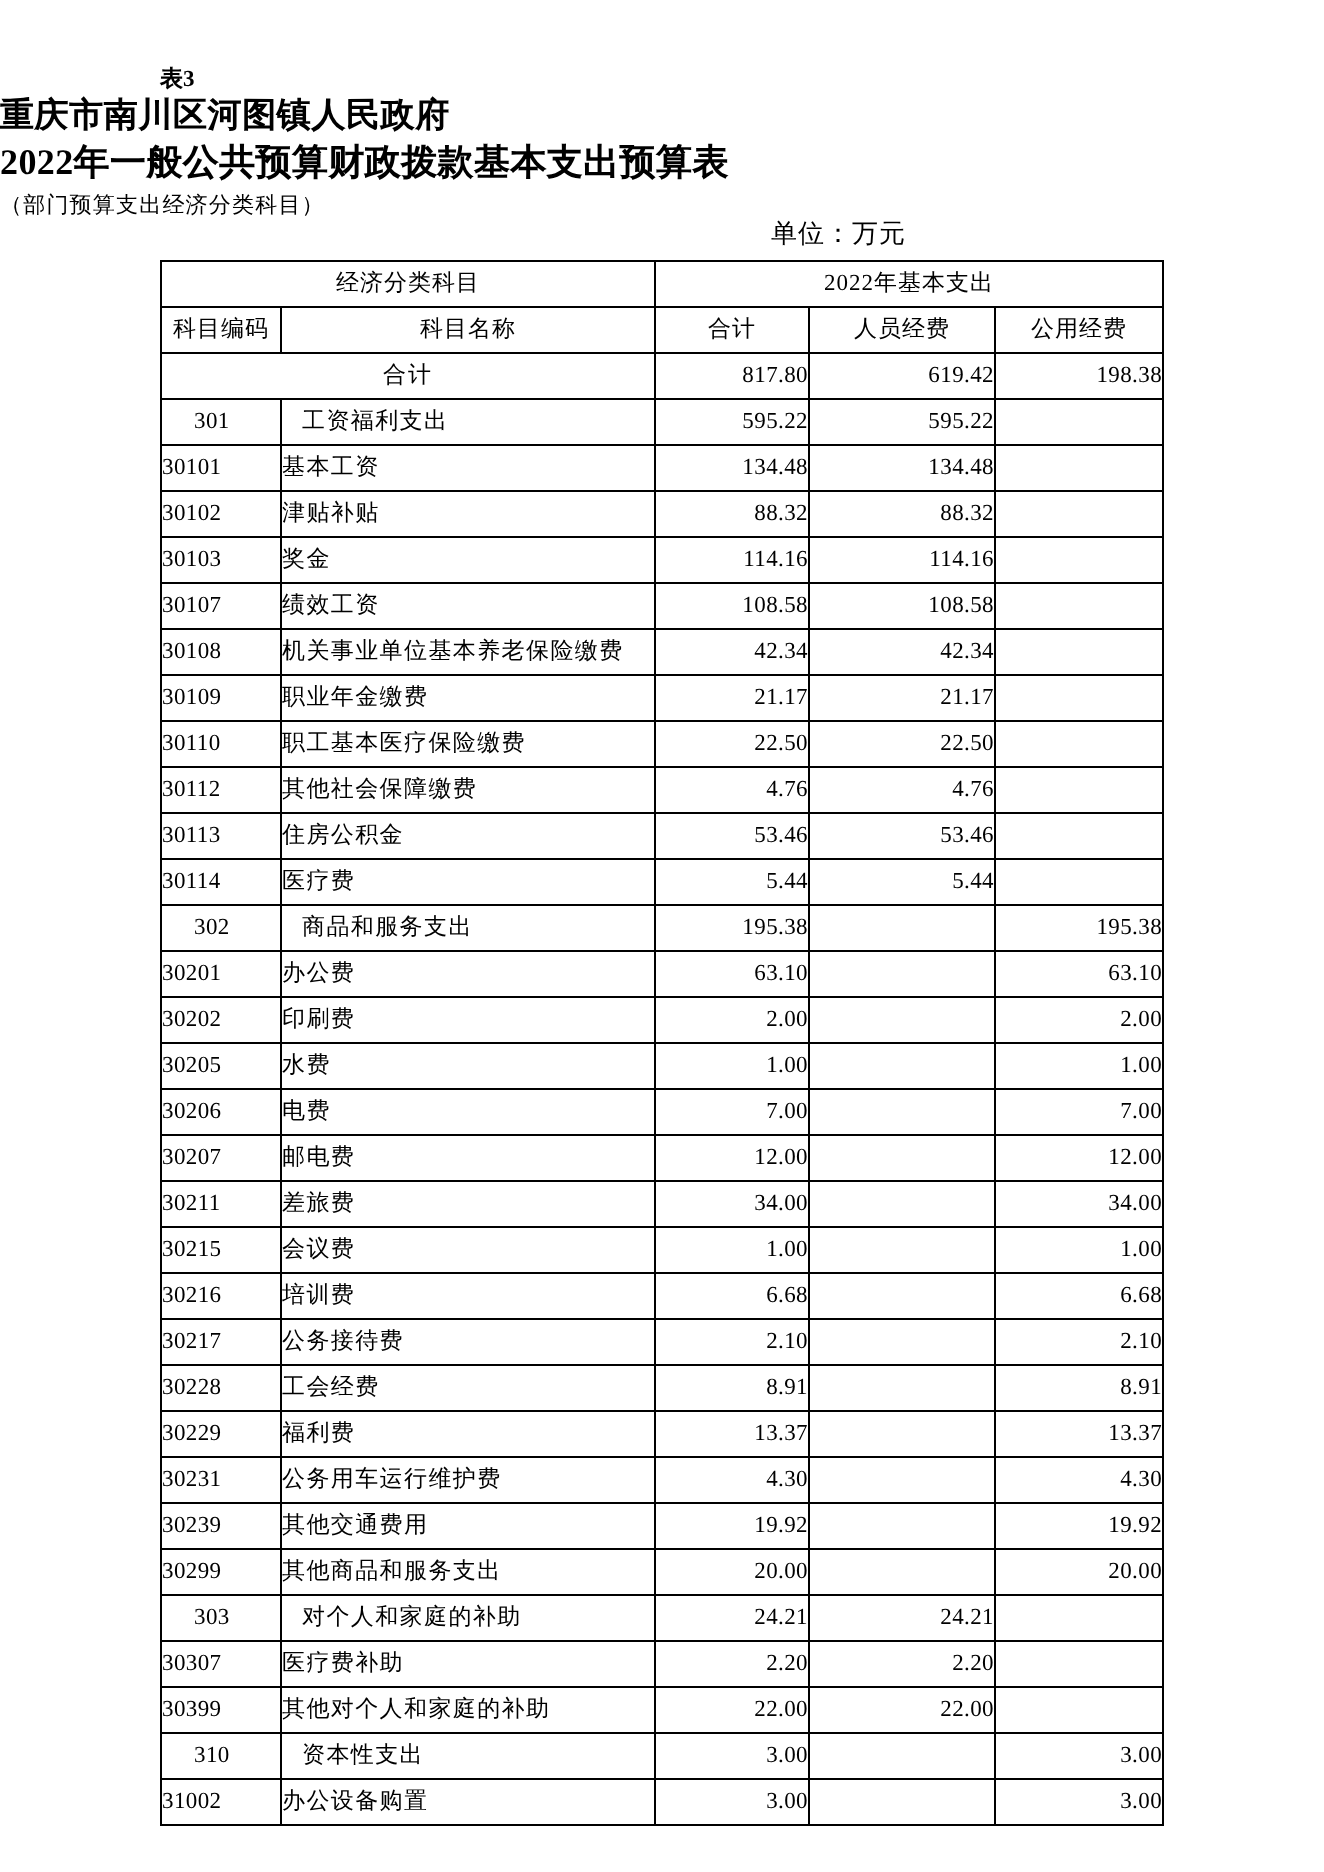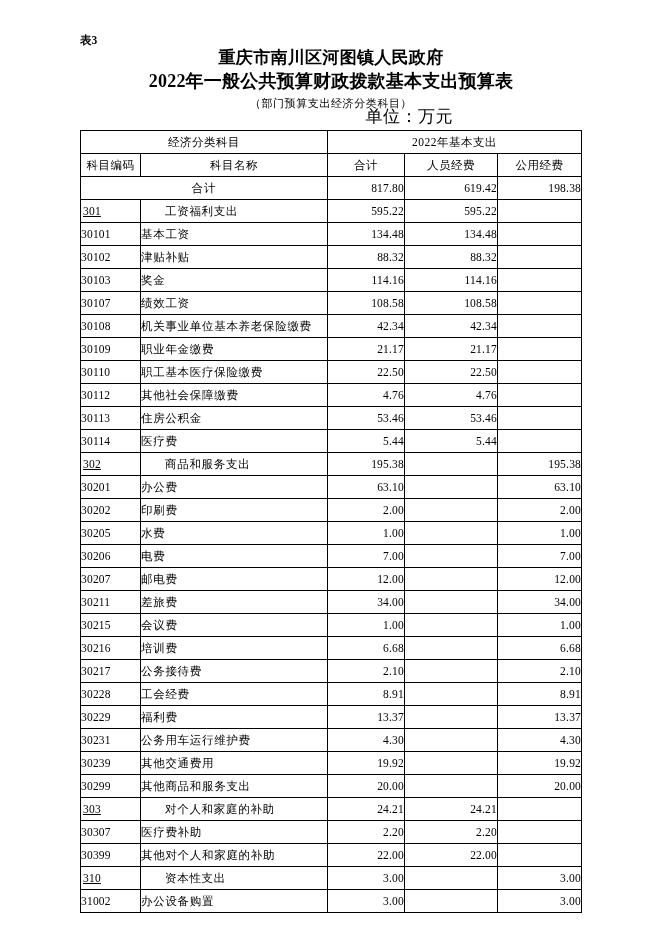--- a/index.html
+++ b/index.html
@@ -35,21 +35,20 @@
     letter-spacing: 0;
     line-height: 14px;
   }
 
   
   .title-block {
     position: absolute;
     left: 0;
     top: 46px;
     width: 662px;
-    text-align: center;
   }
   .title-line1 {
     font-family: "Liberation Serif", "DejaVu Serif", serif;
     font-weight: bold;
     font-size: 17px;
     line-height: 23px;
     letter-spacing: 0.3px;
   }
   .title-line2 {
     font-family: Liberation Serif, serif;
@@ -64,21 +63,21 @@
     font-size: 11px;
     line-height: 14px;
     letter-spacing: 0.6px;
   }
 
   
   .unit-note {
     position: absolute;
     right: 81px;
     top: 110px;
-    font-size: 17px;
+    font-size: 13px;
     line-height: 14px;
     letter-spacing: 0.5px;
     margin-left: 26px;
   }
 
   
   .table-wrap {
     position: absolute;
     left: 80px;
     top: 130px;
@@ -117,30 +116,29 @@
     height: 23px;
     line-height: 23px;
   }
 
   td.code {
     text-align: left;
     padding-left: 5px;
     letter-spacing: 0.2px;
   }
   td.code.parent {
-    padding-left: 2px;
-    text-decoration: underline;
+    padding-left: 16px;
   }
   td.name {
     text-align: left;
     padding-left: 14px;
     letter-spacing: 0.7px;
   }
   td.name.parent {
-    padding-left: 24px;
+    padding-left: 10px;
   }
   td.num {
     text-align: right;
     padding-right: 4px;
     letter-spacing: 0.2px;
   }
   td.sum-label {
     text-align: center;
     letter-spacing: 1px;
     font-size: 12px;

